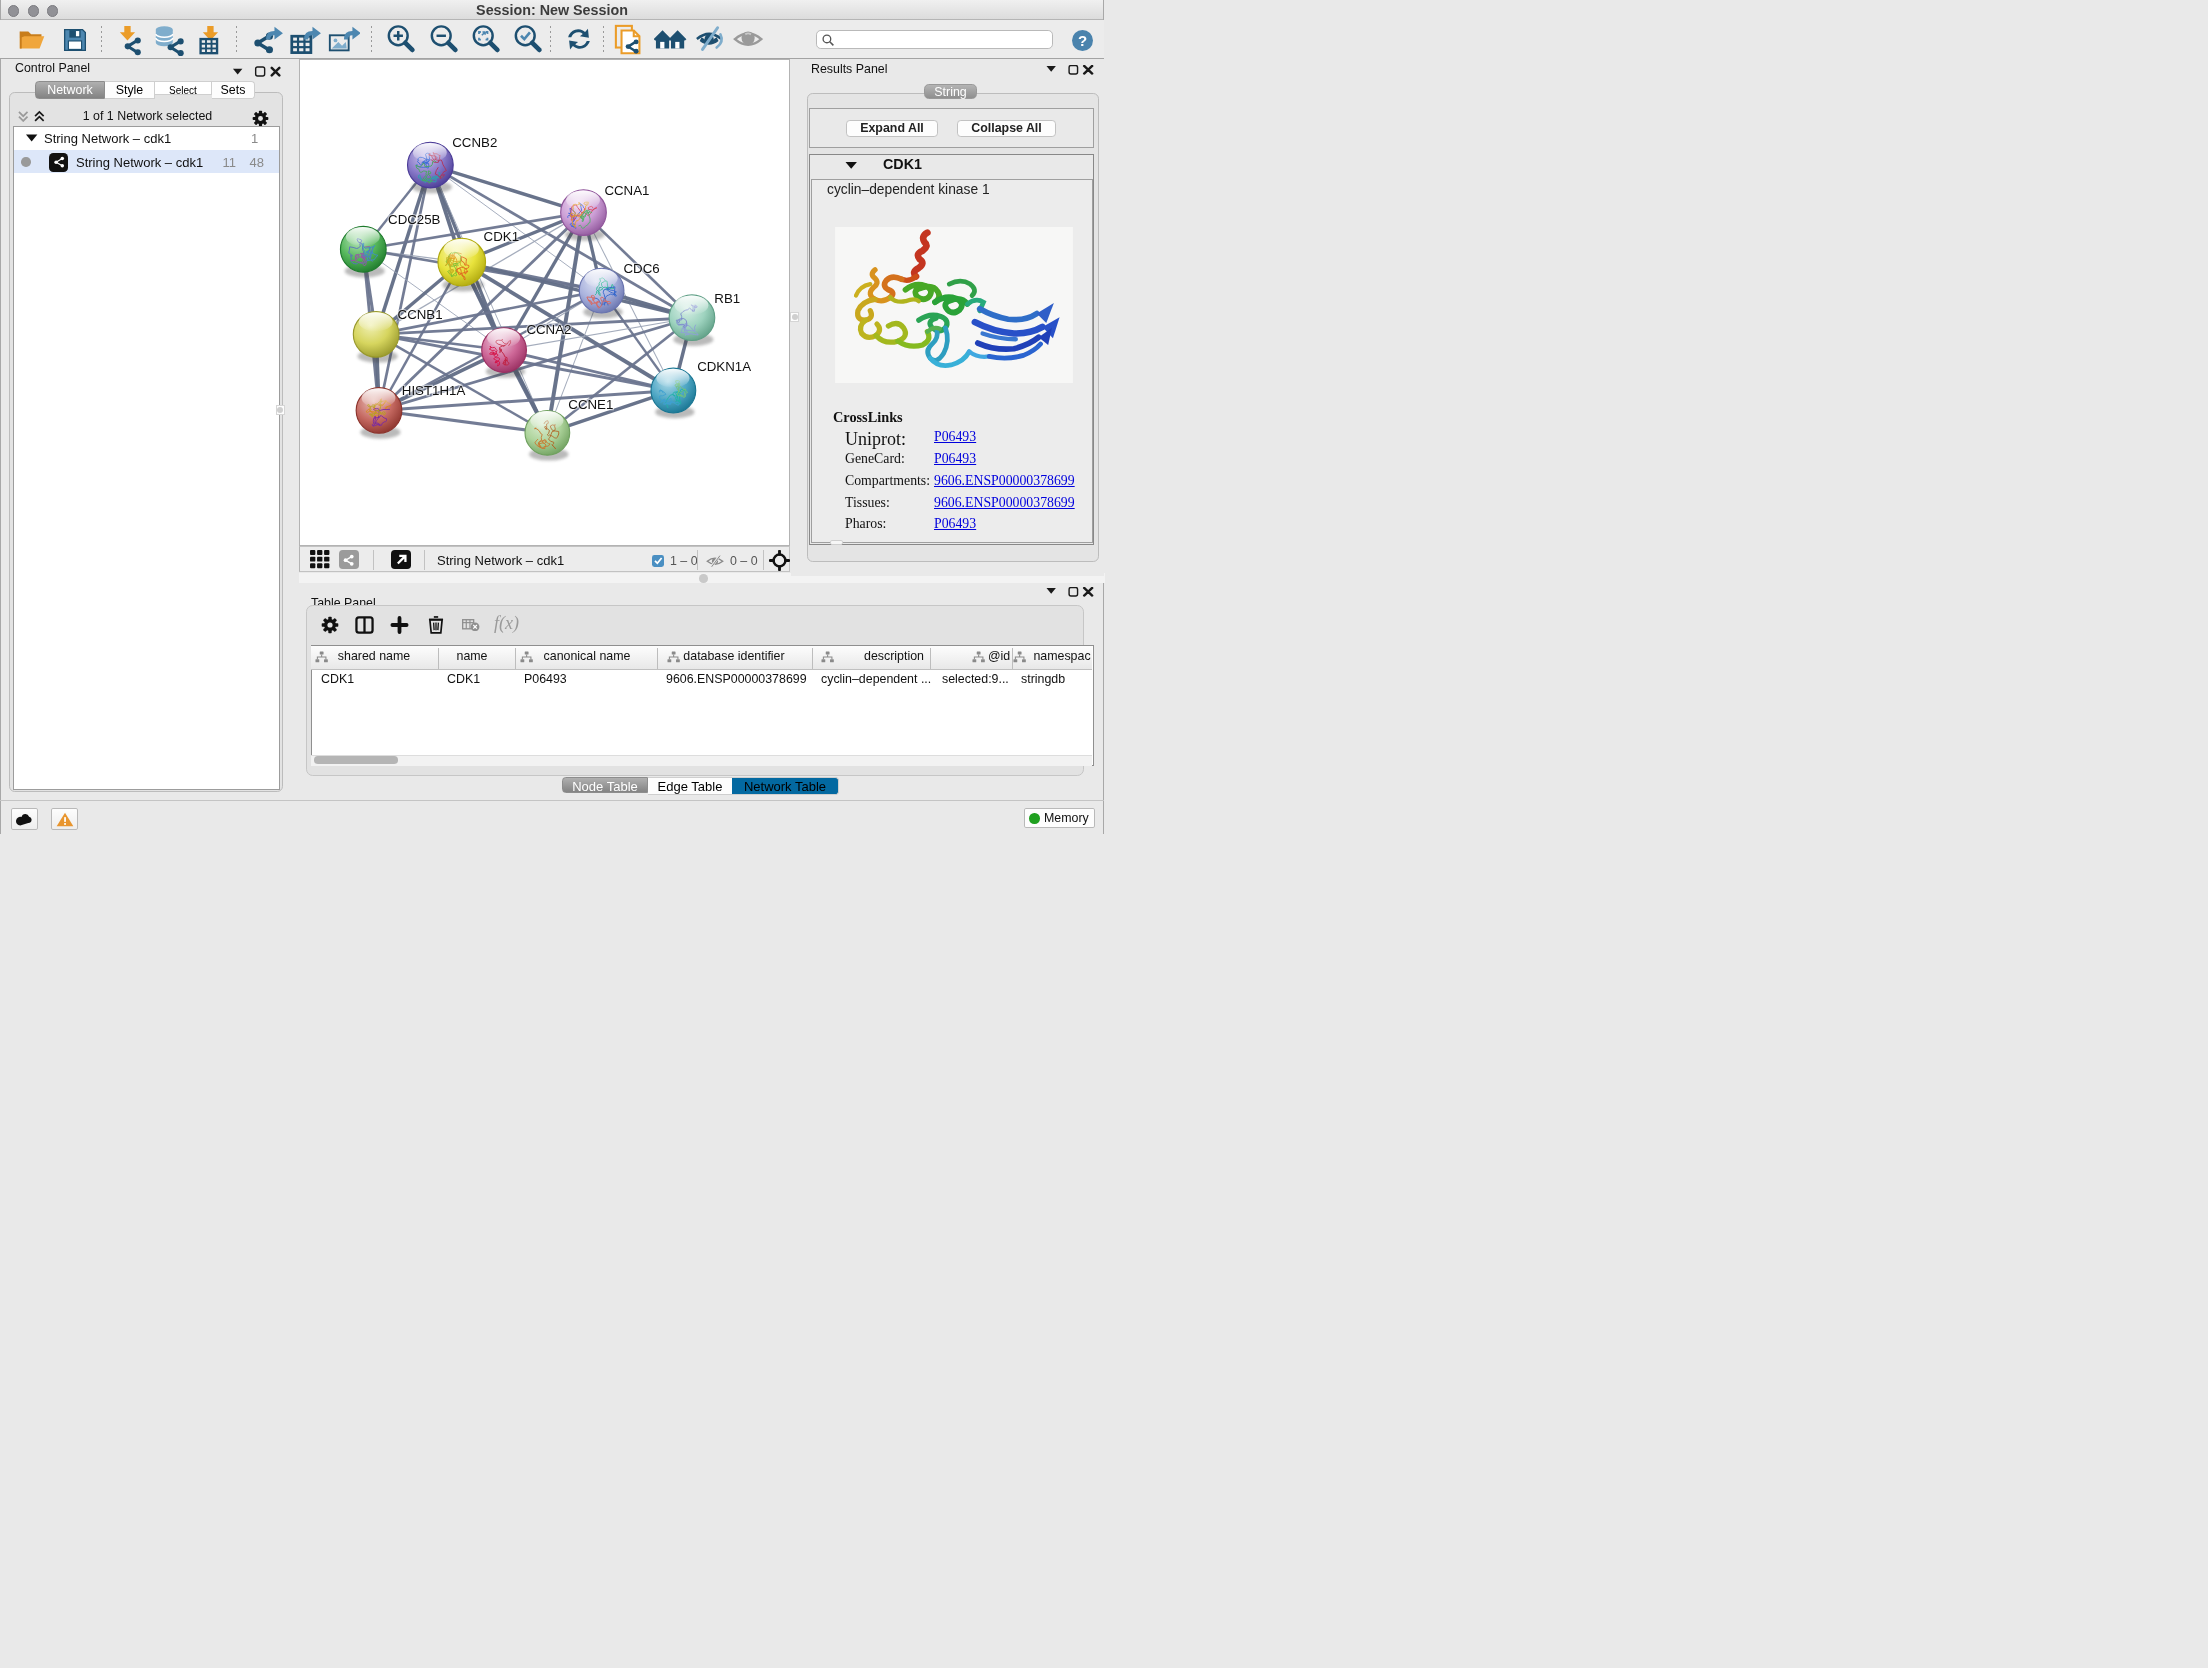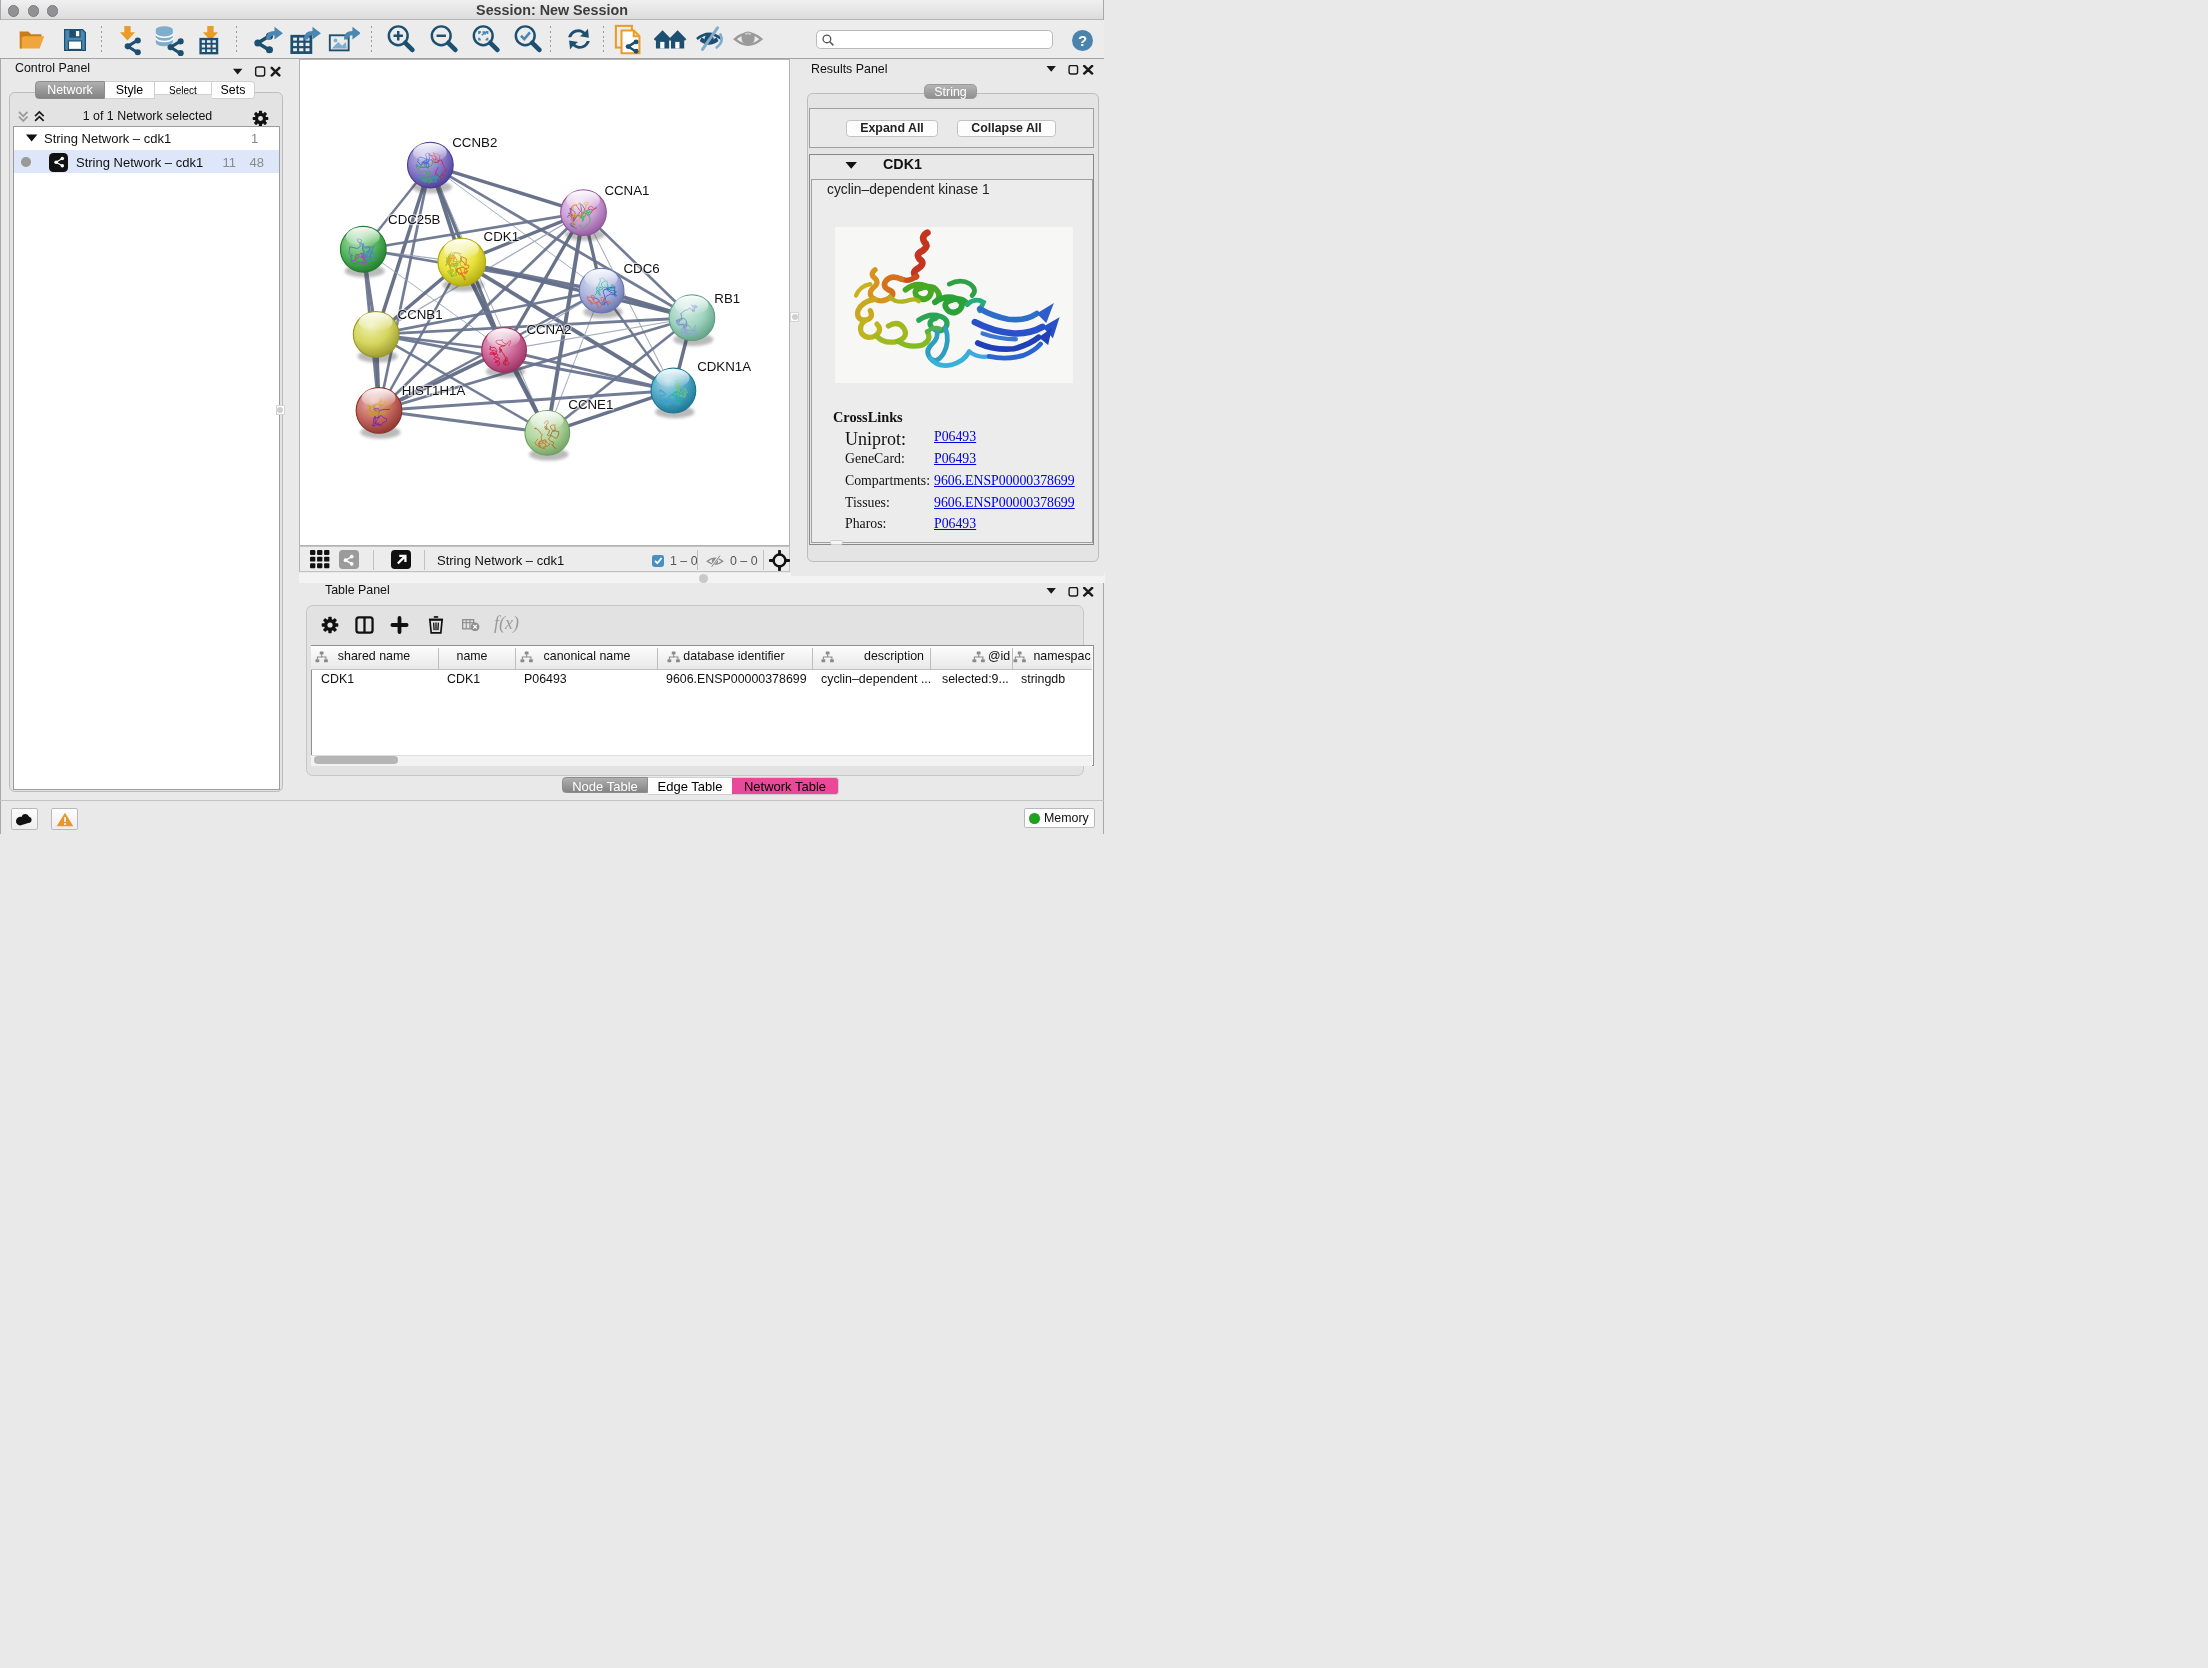--- a/index.html
+++ b/index.html
@@ -570,21 +570,21 @@
 <div class="abs" style="left:934px;top:473px;font-family:'Liberation Serif',serif;font-size:13.8px;color:#0000dd;text-decoration:underline;">9606.ENSP00000378699</div>
 <div class="abs" style="left:845px;top:495px;font-family:'Liberation Serif',serif;font-size:13.8px;color:#111;">Tissues:</div>
 <div class="abs" style="left:934px;top:495px;font-family:'Liberation Serif',serif;font-size:13.8px;color:#0000dd;text-decoration:underline;">9606.ENSP00000378699</div>
 <div class="abs" style="left:845px;top:516px;font-family:'Liberation Serif',serif;font-size:13.8px;color:#111;">Pharos:</div>
 <div class="abs" style="left:934px;top:516px;font-family:'Liberation Serif',serif;font-size:13.8px;color:#0000dd;text-decoration:underline;">P06493</div>
 <div class="abs" style="left:830px;top:540px;width:13.3px;height:4.8px;background:#f6f6f6;border:0.5px solid #cfcfcf;border-radius:1.9px;"></div>
 
 <div class="abs" style="left:790px;top:312px;width:9px;height:9.5px;background:#fdfdfd;border:0.5px solid #d5d5d5;"></div>
 <div class="abs" style="left:792px;top:314px;width:6.2px;height:6.2px;border-radius:50%;background:#cfcfcf;"></div>
 
-<div class="abs" style="left:311px;top:583px;font-size:12.4px;color:#111;margin-left:14px;">Table Panel</div>
+<div class="abs" style="left:311px;top:596px;font-size:12.4px;color:#111;">Table Panel</div>
 <svg class="abs" style="left:1046px;top:587px" width="49" height="9.5" viewBox="0 0 52 10">
   <path d="M0.5 1 L10.5 1 L5.5 7 Z" fill="#1a1a1a"></path>
   <rect x="24.5" y="0.5" width="9" height="9" rx="2" fill="none" stroke="#1a1a1a" stroke-width="1.5"></rect>
   <path d="M40.5 1 L49 9 M49 1 L40.5 9" stroke="#1a1a1a" stroke-width="2.6" stroke-linecap="round"></path>
 </svg>
 <div class="abs" style="left:306px;top:605px;width:778px;height:171px;background:#e2e2e2;border:1px solid #c6c6c6;border-radius:6.7px;"></div>
 <svg class="abs" style="left:321px;top:616px" width="18" height="18" viewBox="-9 -9 18 18">
     <circle r="6" fill="#111"></circle>
     <rect x="-1.7" y="-8.3" width="3.4" height="4" rx="0.8" transform="rotate(0)" fill="#111"></rect>
     <rect x="-1.7" y="-8.3" width="3.4" height="4" rx="0.8" transform="rotate(45)" fill="#111"></rect>
@@ -694,21 +694,21 @@
 <div class="abs" style="left:666px;top:672px;font-size:12.4px;color:#111;">9606.ENSP00000378699</div>
 <div class="abs" style="left:821px;top:672px;font-size:12.4px;color:#111;">cyclin–dependent ...</div>
 <div class="abs" style="left:942px;top:672px;font-size:12.4px;color:#111;">selected:9...</div>
 <div class="abs" style="left:1021px;top:672px;font-size:12.4px;color:#111;">stringdb</div>
 
 <div class="abs" style="left:311px;top:755px;width:781px;height:10.5px;background:#f2f2f2;border-top:1px solid #ddd;"></div>
 <div class="abs" style="left:314px;top:756px;width:84px;height:7.6px;background:#b5b5b5;border-radius:3.8px;"></div>
 
 <div class="abs" style="left:562px;top:777px;width:86px;height:16px;background:linear-gradient(#b0b0b0,#838383);border:1px solid #8d8d8d;border-radius:3.8px 0 0 3.8px;color:#fff;font-size:13px;text-align:center;line-height:17px;">Node Table</div>
 <div class="abs" style="left:648px;top:777px;width:85px;height:18px;background:#fdfdfd;border:1px solid #cfcfcf;border-left:none;color:#000;font-size:13px;text-align:center;line-height:17px;">Edge Table</div>
-<div class="abs" style="left:732px;top:777px;width:107px;height:18px;background:#ec4899;border:1px solid #cfcfcf;border-left:none;border-radius:0 3.8px 3.8px 0;color:#000;font-size:13px;text-align:center;line-height:17px;">Network Table</div>
+<div class="abs" style="left:732px;top:777px;width:107px;height:18px;background:#0369a1;border:1px solid #cfcfcf;border-left:none;border-radius:0 3.8px 3.8px 0;color:#000;font-size:13px;text-align:center;line-height:17px;">Network Table</div>
 
 <div class="abs" style="left:0;top:800px;width:1104px;height:1px;background:#c4c4c4;"></div>
 <div class="abs" style="left:10.5px;top:808px;width:27px;height:22.4px;background:linear-gradient(#fdfdfd,#eee);border:1px solid #b9b9b9;border-radius:1.9px;"></div>
 <svg class="abs" style="left:15px;top:814px" width="18" height="12.4" viewBox="0 0 19 13">
     <path d="M5.5 12 a4.5 4.5 0 1 1 1.4-8.8 a4.2 4.2 0 0 1 8-0.4 a3.4 3.4 0 0 1-0.9 6.7 Z" fill="#111"></path>
   </svg>
 <div class="abs" style="left:51px;top:808px;width:27px;height:22.4px;background:linear-gradient(#fdfdfd,#eee);border:1px solid #b9b9b9;border-radius:1.9px;"></div>
 <svg class="abs" style="left:56px;top:812px" width="18" height="15" viewBox="0 0 19 16">
     <path d="M9.5 0.8 L18.4 15.2 L0.6 15.2 Z" fill="#e8952e"></path>
     <rect x="8.6" y="5.5" width="1.9" height="5" fill="#fff"></rect>

